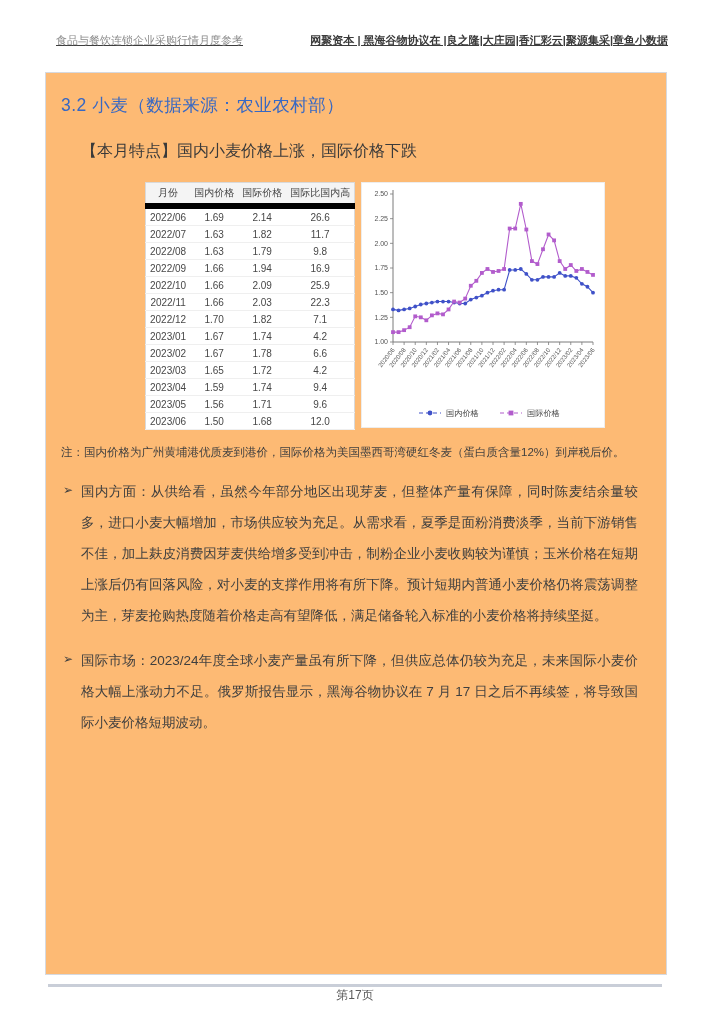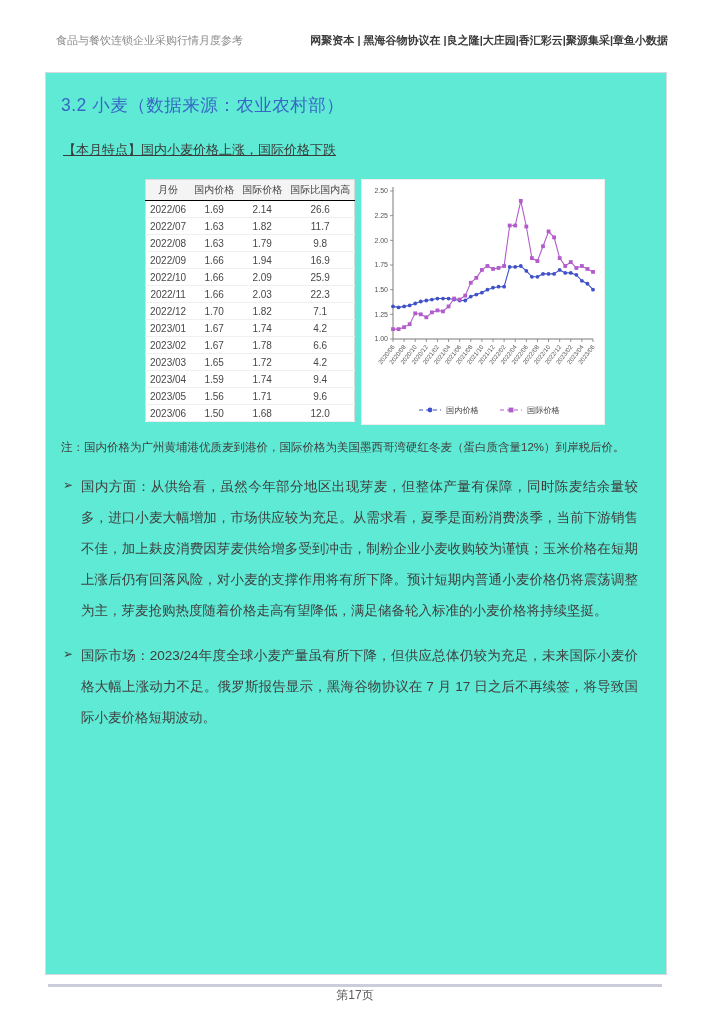--- a/index.html
+++ b/index.html
@@ -4,46 +4,46 @@
 <style>
   html,body{margin:0;padding:0;}
   body{
     width:710px;height:1025px;position:relative;background:#ffffff;
     font-family:"Liberation Sans","DejaVu Sans",sans-serif;color:#3d3d3d;
     overflow:hidden;
   }
   .page-header{
     position:absolute;top:34px;left:56px;right:42px;
     display:flex;justify-content:space-between;align-items:flex-end;
-    font-size:11px;line-height:1.2;
+    font-size:11px;line-height:1.2;text-decoration:underline;
   }
   .page-header .left{color:#8a8a8a;}
   .page-header .right{color:#3a3a3a;font-weight:bold;}
   .content-box{
     position:absolute;left:45px;top:72px;width:622px;height:903px;
-    border:1px solid #d6d9df;box-sizing:border-box;background:#5eead4;
+    border:1px solid #d6d9df;box-sizing:border-box;background:#fdba74;
     padding:14px 28px 0 15px;
   }
   .section-title{
     margin:6px 0 0 0;font-size:17.5px;font-weight:normal;color:#3768c4;
     letter-spacing:0.5px;
   }
   .highlight-line{
-    margin:24px 0 0 2px;font-size:13px;color:#3a3a3a;text-decoration:underline;
+    margin:24px 0 0 20px;font-size:16px;color:#3a3a3a;
   }
   .figure-row{
     margin:20px 0 0 84px;display:flex;align-items:flex-start;gap:6px;
   }
   table.price-table{
     border-collapse:collapse;font-size:10px;color:#474747;
     border:1px solid #d9d9d9;background:#fff;
   }
   table.price-table th{
     font-weight:normal;background:#f4f4f4;color:#3f3f3f;
-    padding:3px 4px;border-bottom:1px solid #000000;white-space:nowrap;
+    padding:3px 4px;border-bottom:6px solid #000000;white-space:nowrap;
   }
   table.price-table td{
     padding:2.5px 4px;text-align:center;border-bottom:1px solid #efefef;
     white-space:nowrap;
   }
   .chart-wrap{
     width:240px;border:1px solid #ededed;background:#fff;padding:1px;
   }
   .note-text{
     margin:12px 0 0 0;font-size:11.5px;line-height:1.75;color:#3f3f3f;

